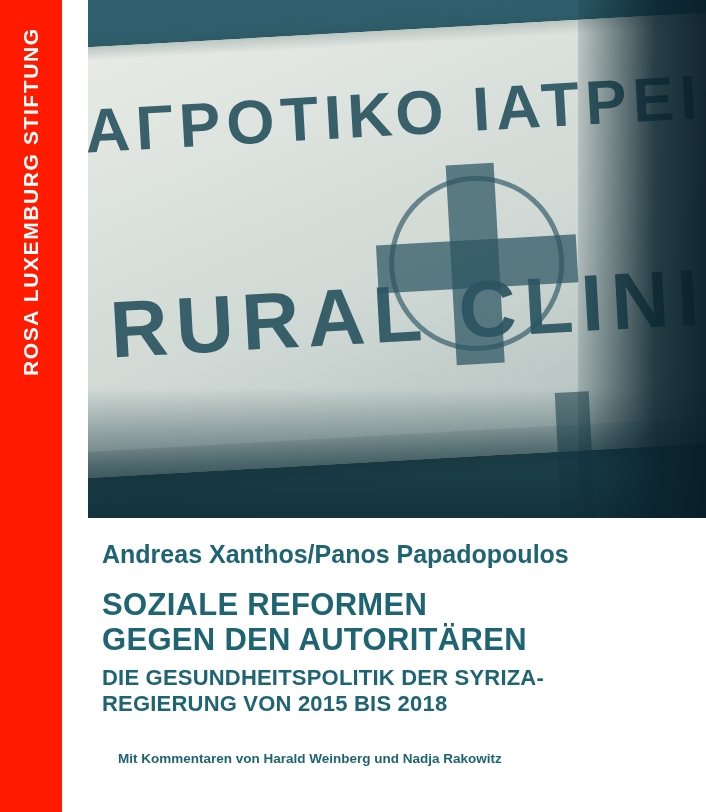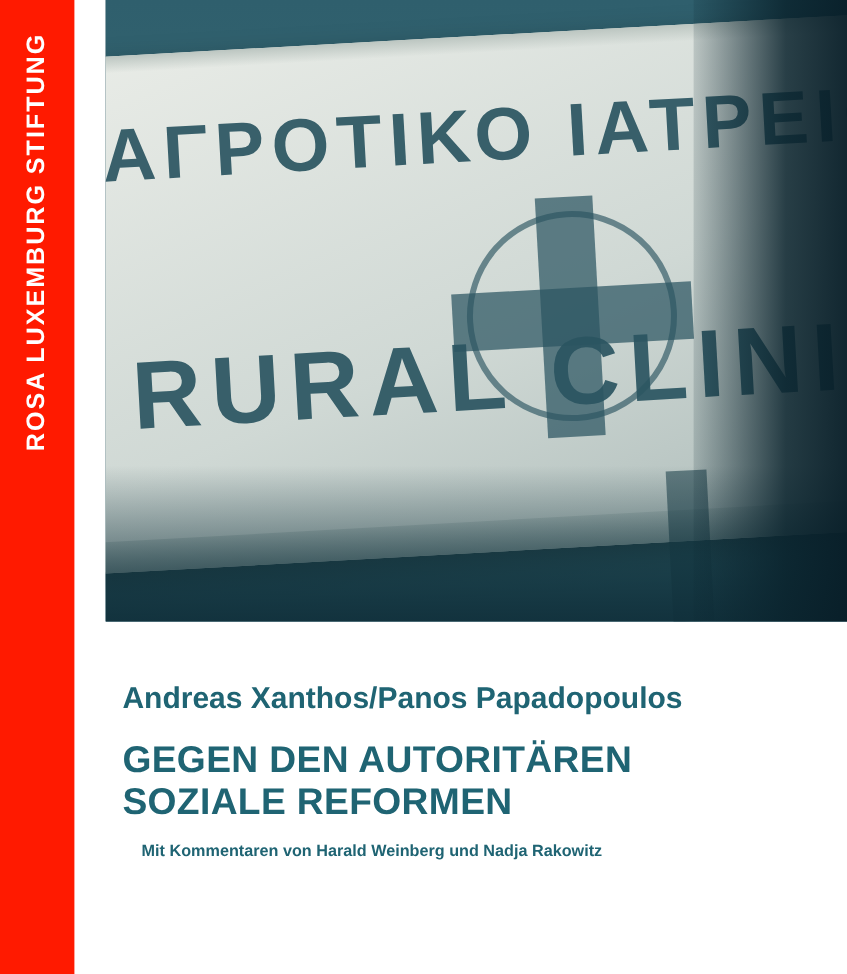--- a/index.html
+++ b/index.html
@@ -176,21 +176,21 @@
     width: 34px;
     height: 126px;
     background: rgba(22,58,70,0.55);
     transform: rotate(-3deg);
   }
 
   
   .textblock {
     position: absolute;
     left: 102px;
-    top: 568px;
+    top: 540px;
     width: 590px;
   }
   .authors {
     color: #1f6473;
     font-size: 25px;
     font-weight: bold;
     margin: 0 0 18px 0;
     line-height: 1.15;
   }
   .title {
@@ -247,21 +247,25 @@
 
     <div class="sign-post"></div>
     <div class="photo-dark-bottom"></div>
     <div class="photo-dark-right"></div>
   </div>
 
   <div class="textblock">
     <div class="authors">Andreas Xanthos/Panos Papadopoulos</div>
 
     <div class="title">
+      <div>SOZIALE REFORMEN</div>
       <div>GEGEN DEN AUTORITÄREN</div>
-      <div>SOZIALE REFORMEN</div>
     </div>
 
+    <div class="subtitle">
+      <div>DIE GESUNDHEITSPOLITIK DER SYRIZA-</div>
+      <div>REGIERUNG VON 2015 BIS 2018</div>
+    </div>
 
     <div class="note">Mit Kommentaren von Harald Weinberg und Nadja Rakowitz</div>
   </div>
 
 </div>
 
 </body></html>

